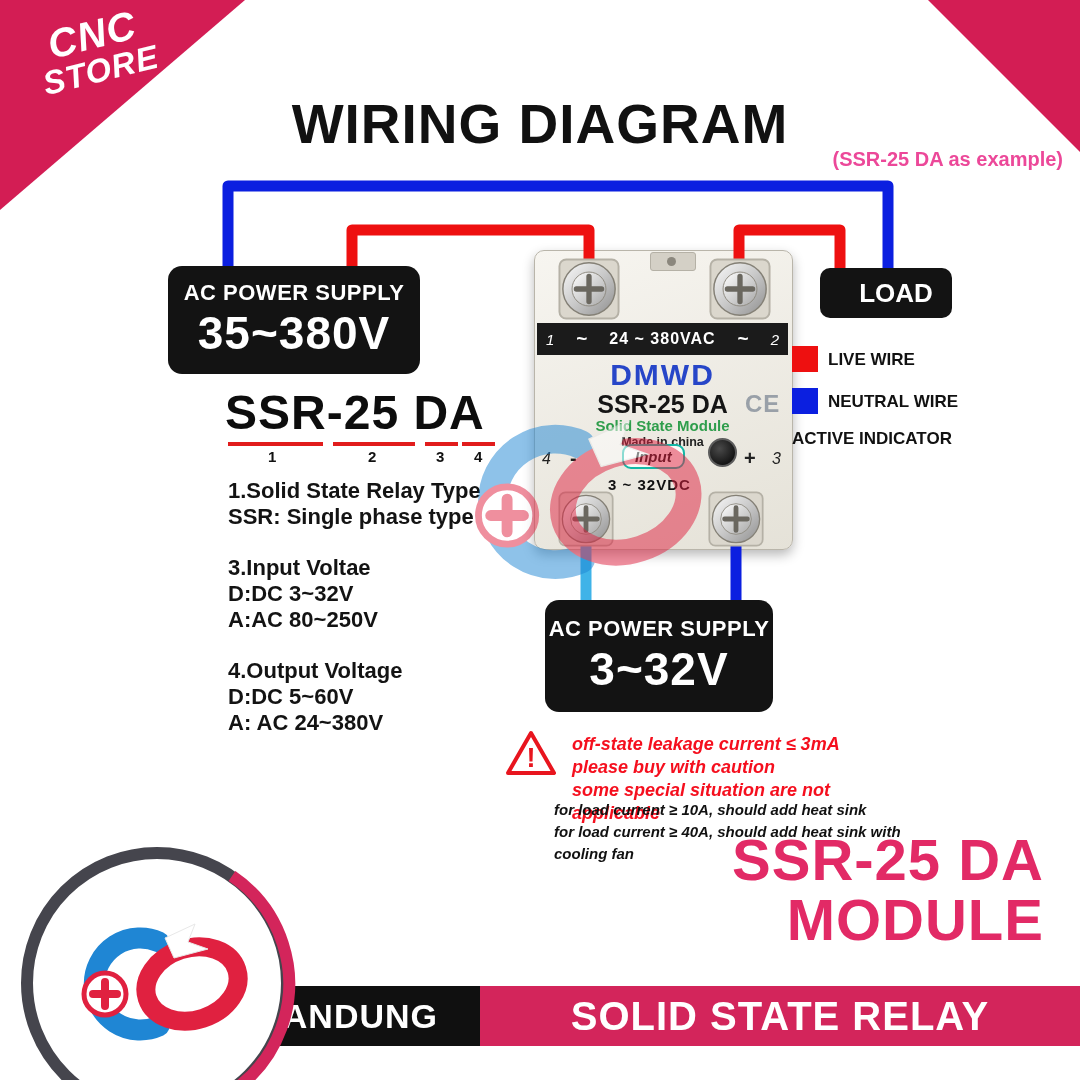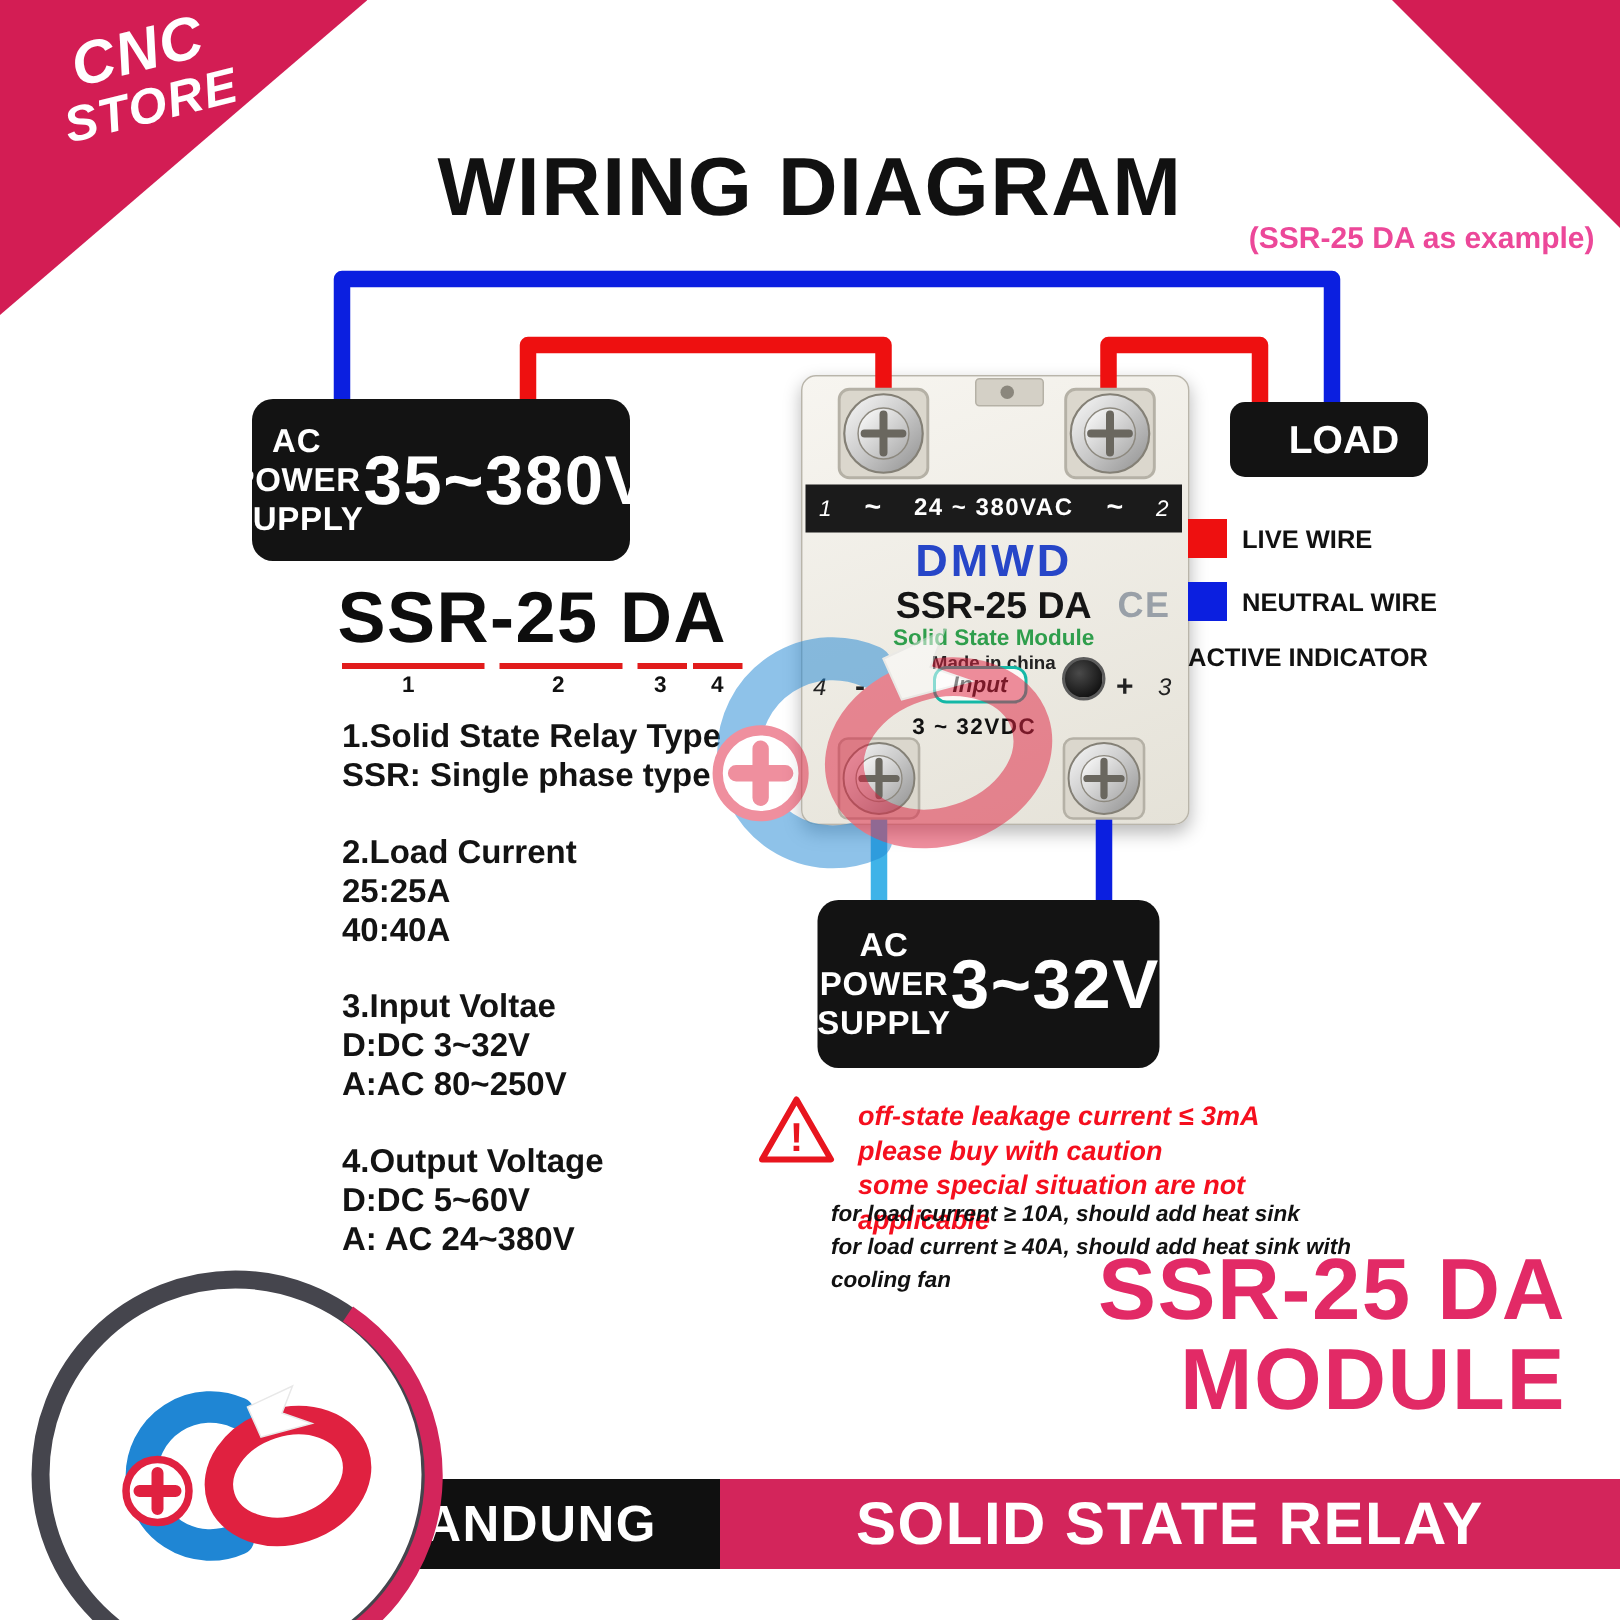--- a/index.html
+++ b/index.html
@@ -20,21 +20,21 @@
   
   .title{left:0;right:0;top:92px;text-align:center;font-size:55px;font-weight:900;
          color:#111;letter-spacing:1px;z-index:5;}
   .subtitle{left:0;right:17px;top:148px;text-align:right;font-size:20px;font-weight:700;color:#ec4899;z-index:5;}
 
   
   svg.wires{left:0;top:0;width:1080px;height:1080px;z-index:8;pointer-events:none;}
 
   
   .blackbox{background:#131313;color:#fff;text-align:center;border-radius:14px;z-index:9;
-            display:flex;flex-direction:row;justify-content:center;align-items:center;}
+            display:flex;flex-direction:column;justify-content:center;align-items:center;}
   .supply-top{left:168px;top:266px;width:252px;height:108px;}
   .supply-bottom{left:545px;top:600px;width:228px;height:112px;}
   .blackbox .s1{font-size:22px;font-weight:700;letter-spacing:.5px;}
   .blackbox .s2{font-size:46px;font-weight:900;letter-spacing:1px;}
   .loadbox{left:820px;top:268px;width:112px;height:50px;border-radius:10px;background:#131313;
            color:#fff;display:flex;align-items:center;justify-content:center;
            font-size:26px;font-weight:900;z-index:9;padding-left:20px;}
 
   
   .swatch{width:26px;height:26px;z-index:9;}
@@ -222,25 +222,20 @@
   <div class="abs u-num" style="left:368px;top:448px;">2</div>
   <div class="abs u-num" style="left:436px;top:448px;">3</div>
   <div class="abs u-num" style="left:474px;top:448px;">4</div>
 
   <div class="abs specs">
     <div class="group">
       <div>1.Solid State Relay Type</div>
       <div>SSR: Single phase type</div>
     </div>
     <div class="group">
-      <div>2.Load Current</div>
-      <div>25:25A</div>
-      <div>40:40A</div>
-    </div>
-    <div class="group">
       <div>3.Input Voltae</div>
       <div>D:DC 3~32V</div>
       <div>A:AC 80~250V</div>
     </div>
     <div class="group">
       <div>4.Output Voltage</div>
       <div>D:DC 5~60V</div>
       <div>A: AC 24~380V</div>
     </div>
   </div>

